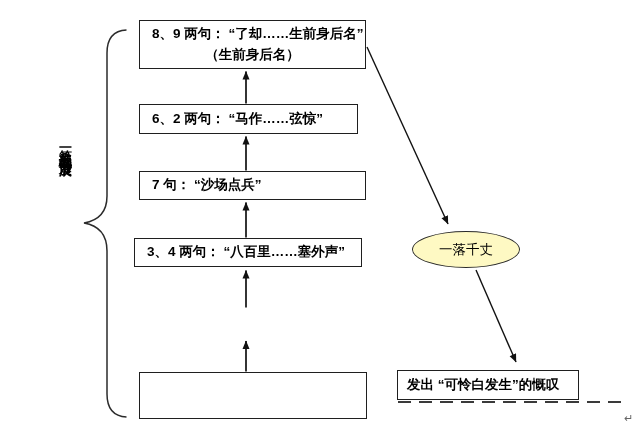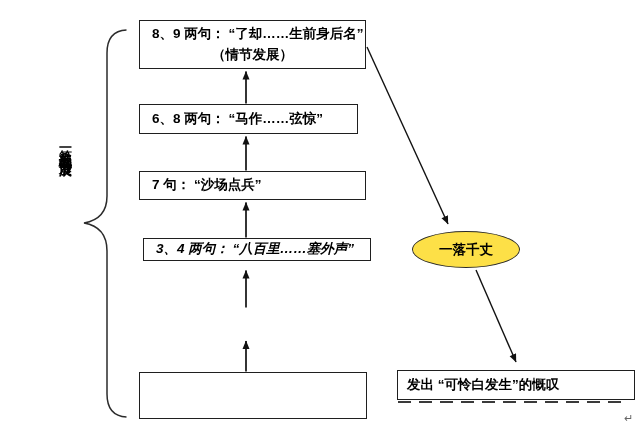--- a/index.html
+++ b/index.html
@@ -11,37 +11,37 @@
   .fbox{
     position:absolute;background:#fff;border:1.5px solid #1f1f1f;
     box-sizing:border-box;font-weight:bold;font-size:13.5px;line-height:1.5;
     display:flex;flex-direction:column;justify-content:center;
   }
   .fbox .l1{padding-left:12px;white-space:nowrap;}
   .fbox .l2{text-align:center;white-space:nowrap;}
   .box-8-9{left:139px;top:20px;width:227px;height:49px;}
   .box-6-7{left:139px;top:104px;width:219px;height:30px;}
   .box-5  {left:139px;top:171px;width:227px;height:29px;}
-  .box-3-4{left:143px;top:238px;width:228px;height:23px;font-style:italic;}
+  .box-3-4{left:134px;top:238px;width:228px;height:29px;}
   .box-2  {left:139px;top:308px;width:227px;height:30px;}
   .box-1  {left:139px;top:372px;width:228px;height:47px;}
   .vlabel{
     position:absolute;left:54px;top:139px;height:178px;width:20px;
     writing-mode:vertical-rl;text-orientation:mixed;
     font-family:"DejaVu Serif",serif;font-weight:bold;font-size:13px;
     letter-spacing:1.5px;white-space:nowrap;
   }
   .ellipse{
     position:absolute;left:412px;top:231px;width:108px;height:37px;
-    border:1.5px solid #2a2a2a;border-radius:50%;background:#fde047;
+    border:1.5px solid #2a2a2a;border-radius:50%;background:#fef9c3;
     box-sizing:border-box;display:flex;align-items:center;justify-content:center;
-    font-weight:bold;font-size:13.5px;white-space:nowrap;
+    font-weight:normal;font-size:13.5px;white-space:nowrap;
   }
   .rbox{
-    position:absolute;left:397px;top:370px;width:238px;height:30px;
+    position:absolute;left:397px;top:370px;width:182px;height:30px;
     border:1.5px solid #1f1f1f;box-sizing:border-box;background:#fff;
     display:flex;align-items:center;padding-left:9px;
     font-weight:bold;font-size:13.5px;white-space:nowrap;
   }
   .dashes{
     position:absolute;left:398px;top:401px;width:224px;height:2px;
     background:repeating-linear-gradient(to right,#3a3a3a 0 13px,transparent 13px 21px);
   }
   .pmark{position:absolute;left:624px;top:412px;font-size:11px;color:#666;}
 </style>
@@ -66,25 +66,25 @@
     <line x1="246" y1="103.5" x2="246" y2="71.5" stroke="#111" stroke-width="1.7" marker-end="url(#ah)"></line>
 
     <line x1="367" y1="47" x2="448" y2="224" stroke="#111" stroke-width="1.4" marker-end="url(#ah)"></line>
     <line x1="476" y1="270" x2="516" y2="362" stroke="#111" stroke-width="1.4" marker-end="url(#ah)"></line>
   </svg>
 
   <div class="vlabel">第一部分九句（情节发展）</div>
 
   <div class="fbox box-8-9">
     <div class="l1">8、9 两句： “了却……生前身后名”</div>
-    <div class="l2">（情节发展）</div>
+    <div class="l2">（生前身后名）</div>
   </div>
 
   <div class="fbox box-6-7">
-    <div class="l1">6、8 两句： “马作……弦惊”</div>
+    <div class="l1">6、2 两句： “马作……弦惊”</div>
   </div>
 
   <div class="fbox box-5">
     <div class="l1">7 句：  “沙场点兵”</div>
   </div>
 
   <div class="fbox box-3-4">
     <div class="l1">3、4 两句： “八百里……塞外声”</div>
   </div>
 

